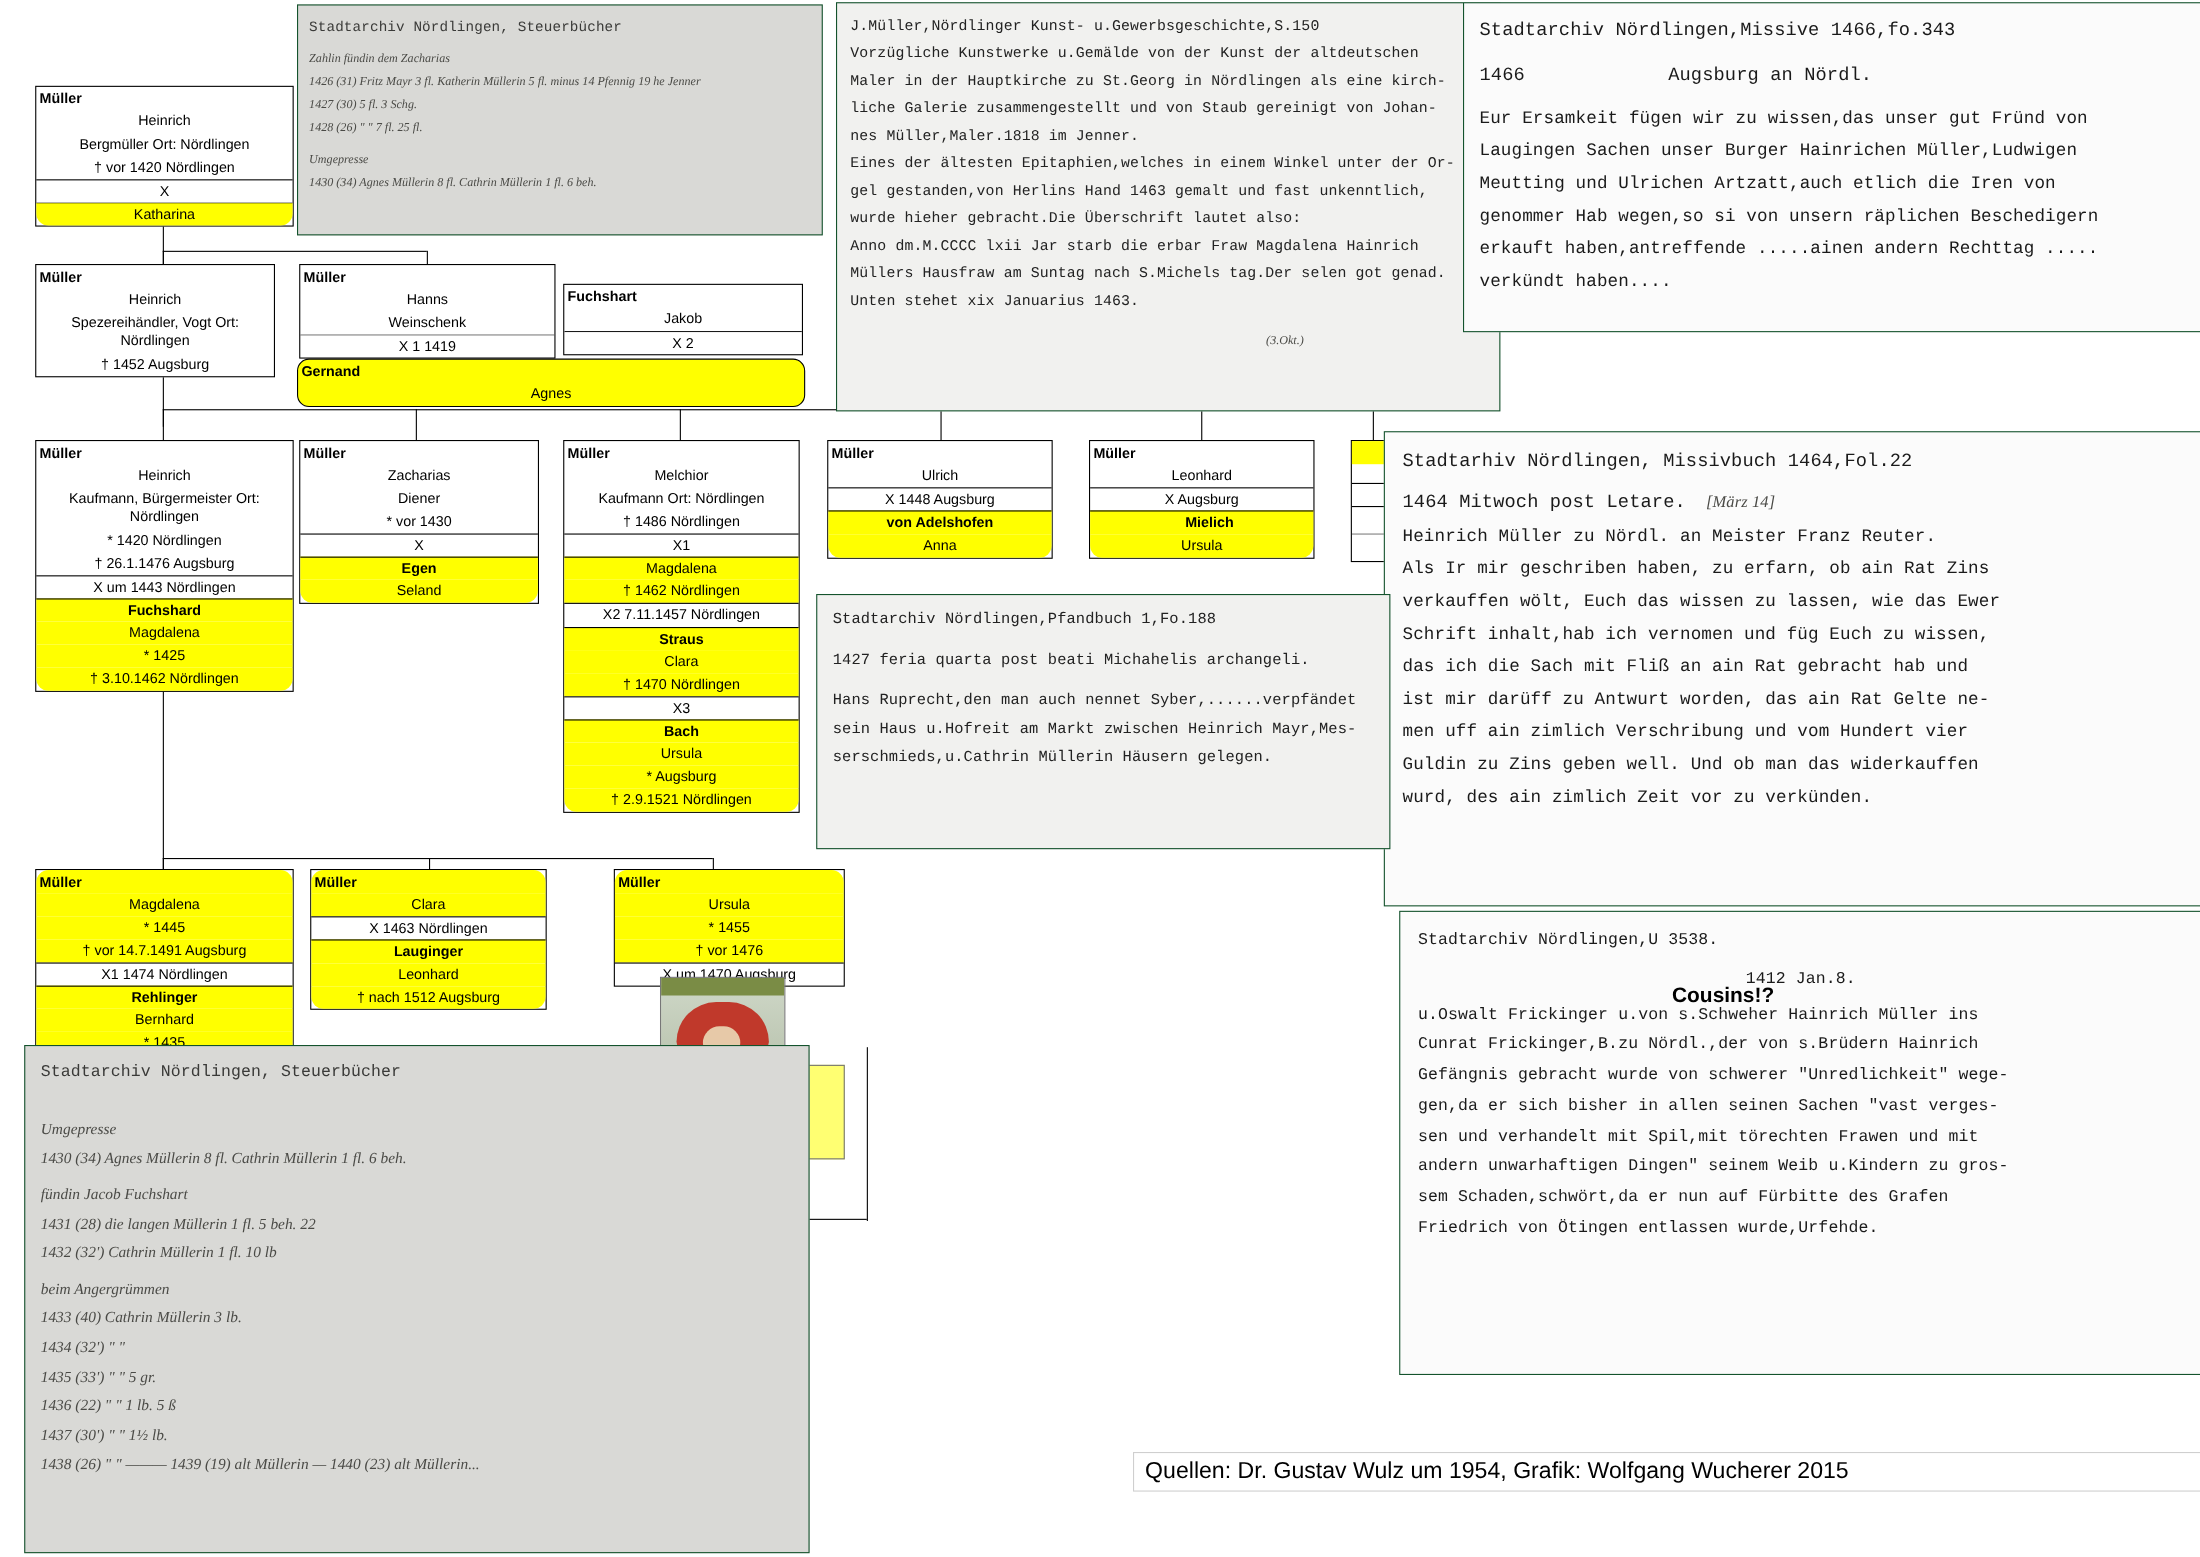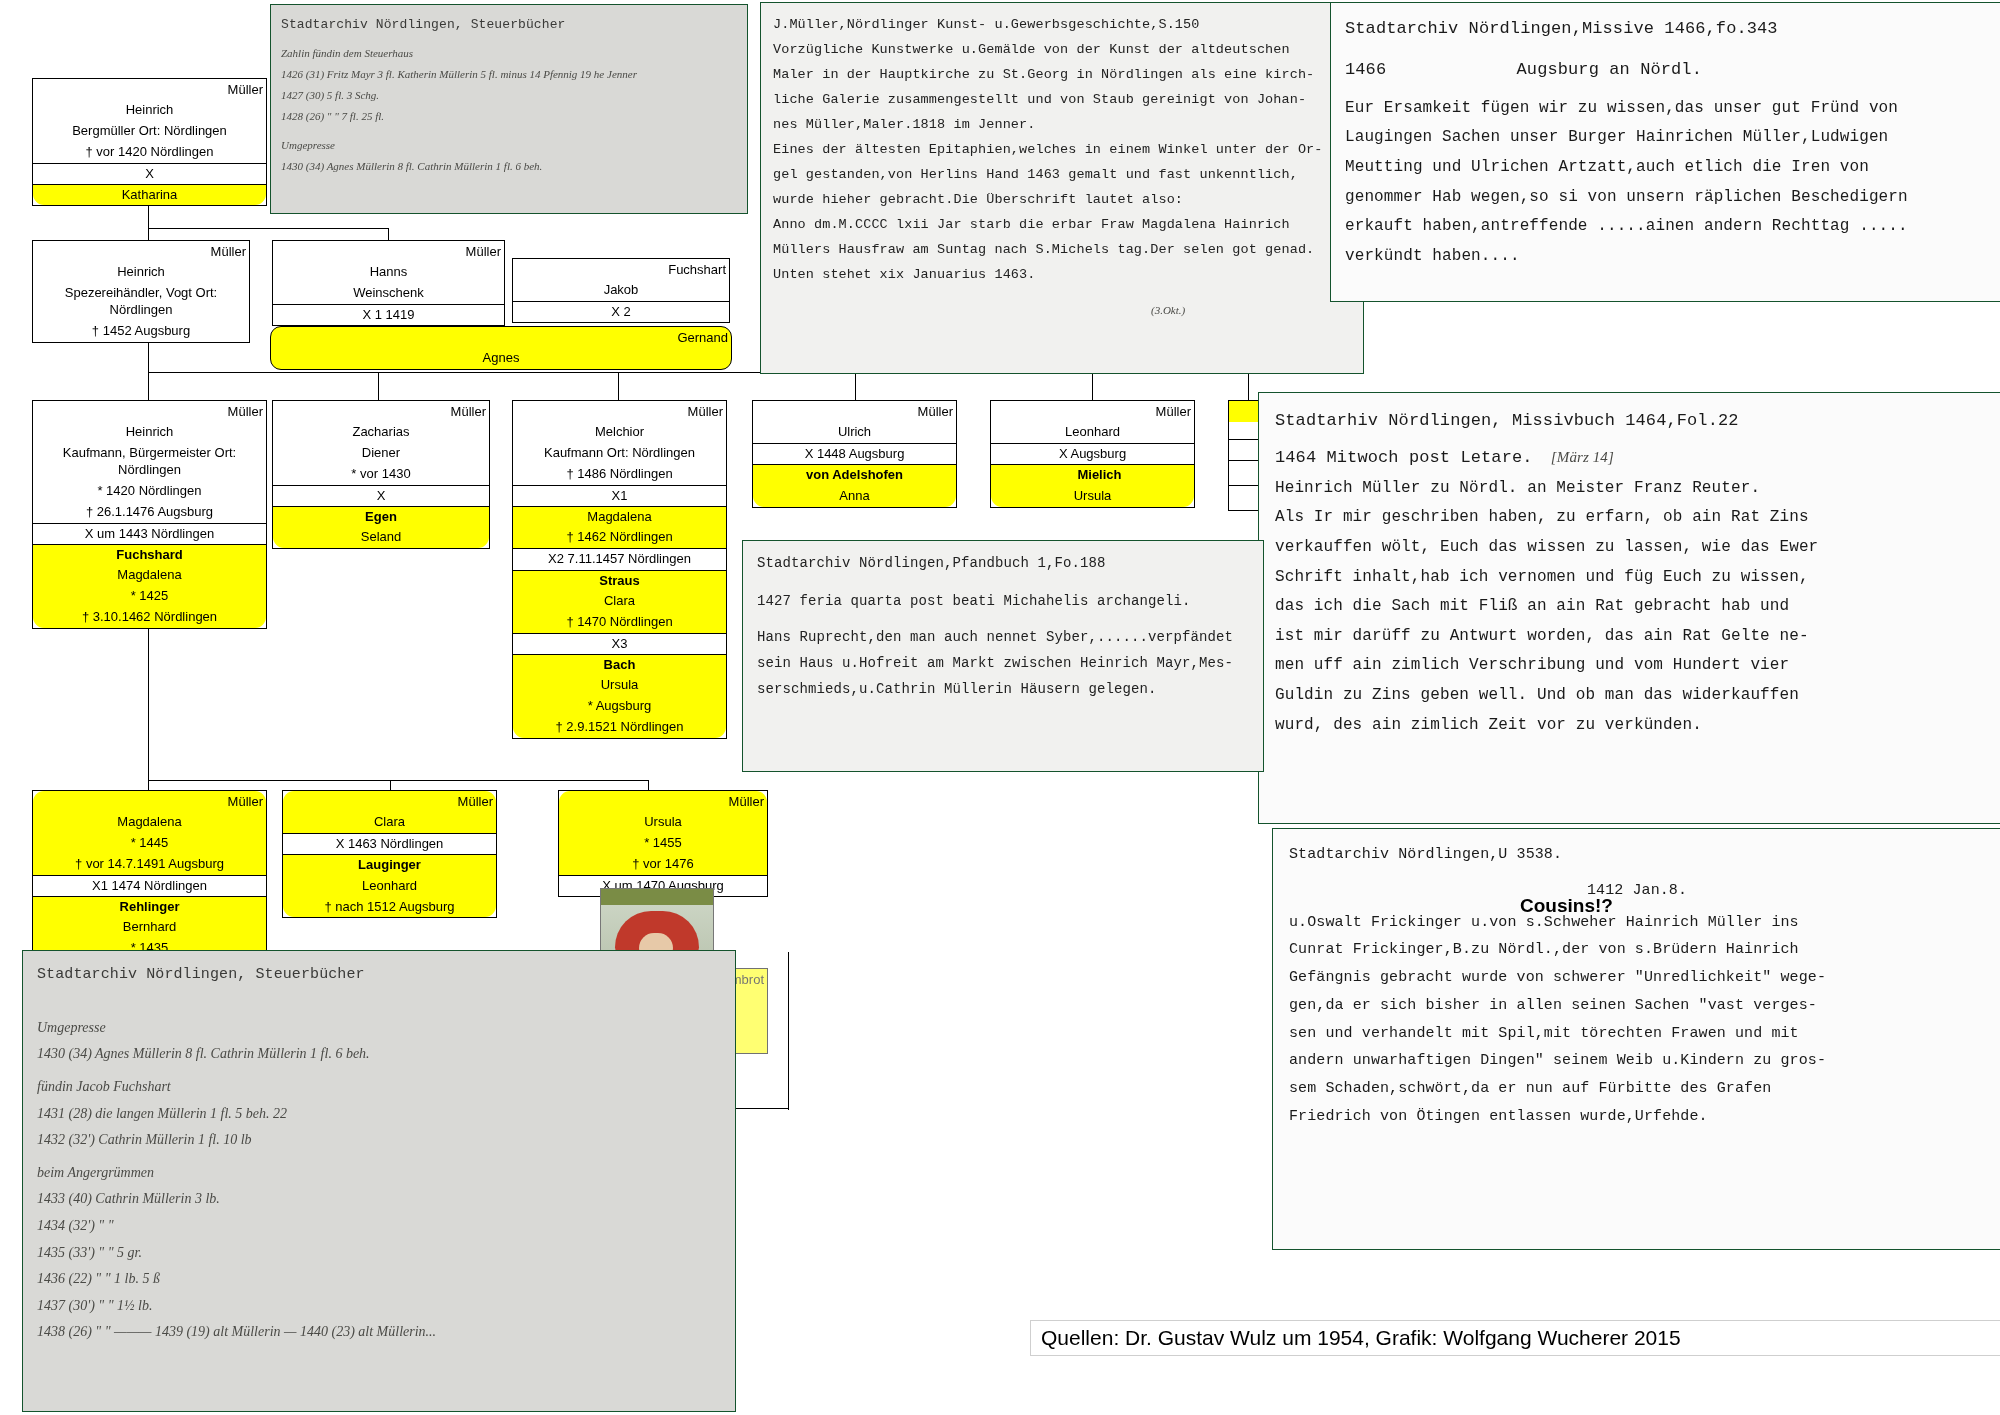--- a/index.html
+++ b/index.html
@@ -6,21 +6,21 @@
   body{
     width:2000px;height:1415px;position:relative;overflow:hidden;
     background:#ffffff;
     font-family:"Liberation Sans", sans-serif;
     font-size:13px;color:#000;
   }
   
   .gbox{position:absolute;border:1px solid #000;background:#fff;box-sizing:border-box;}
   .gbox .row{border-top:1px solid #000;text-align:center;padding:2px 3px;line-height:1.25;}
   .gbox .row:first-child{border-top:none;}
-  .gbox .name{font-weight:normal;text-align:right;padding:3px 3px 2px;line-height:1.25;}
+  .gbox .name{font-weight:bold;text-align:left;padding:3px 3px 2px;line-height:1.25;}
   .gbox .plain{text-align:center;padding:2px 3px;line-height:1.3;}
   .yellow{background:#ffff00;}
   .round-bot{border-bottom-left-radius:11px;border-bottom-right-radius:11px;}
   .round-all{border-radius:11px;}
   .round-top{border-top-left-radius:11px;border-top-right-radius:11px;}
   .gbox.yellowbox{background:#ffff00;}
   
   .ln{position:absolute;background:#000;}
   .lnh{height:1px;}
   .lnv{width:1px;}
@@ -198,21 +198,21 @@
 <div class="gbox yellowbox fade" style="left:558px;top:968px;width:210px;">
   <div class="name">Gossembrot</div>
   <div class="plain">Wilhelm</div>
   <div class="plain">X 1448 Augsburg</div>
   <div class="plain round-bot">† nach 1512</div>
 </div>
 
 <div class="doc scan-grey" style="left:270px;top:4px;width:478px;height:210px;padding:8px 10px;">
   <div class="txt typed" style="font-size:13px;">Stadtarchiv Nördlingen, Steuerbücher</div>
   <div class="hand" style="font-size:11px;margin-top:6px;">
-    <div>Zahlin fündin dem Steuerhaus</div>
+    <div>Zahlin fündin dem Zacharias</div>
     <div>1426 (31) Fritz Mayr 3 fl. Katherin Müllerin 5 fl. minus 14 Pfennig 19 he Jenner</div>
     <div>1427 (30)                                      5 fl. 3 Schg.</div>
     <div>1428 (26)      "       "   7 fl.               25 fl.</div>
     <div style="margin-top:8px;">Umgepresse</div>
     <div>1430 (34) Agnes Müllerin 8 fl. Cathrin Müllerin 1 fl. 6 beh.</div>
   </div>
 </div>
 
 <div class="doc scan-light" style="left:760px;top:2px;width:604px;height:372px;padding:10px 12px;">
   <div class="typed" style="font-size:13.5px;">

